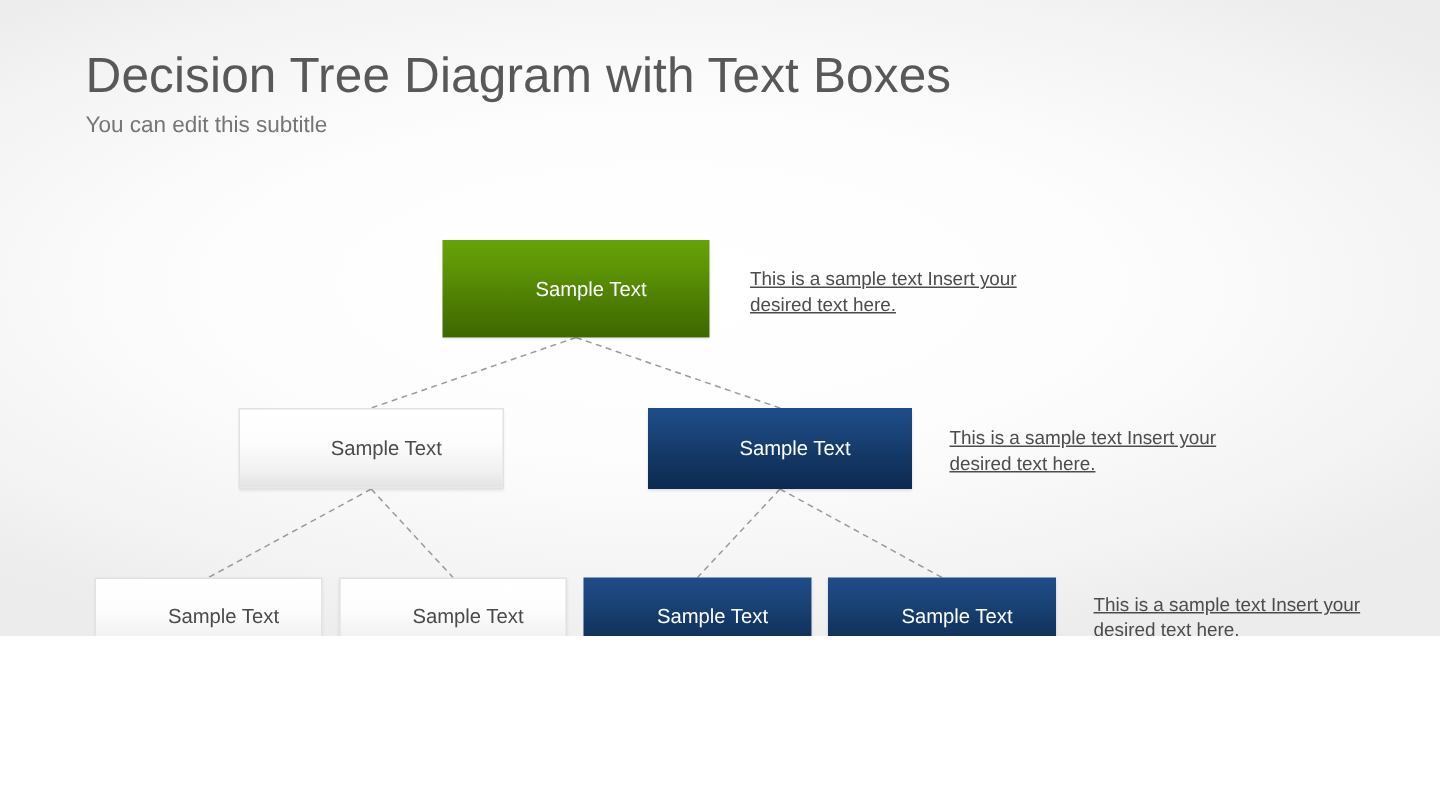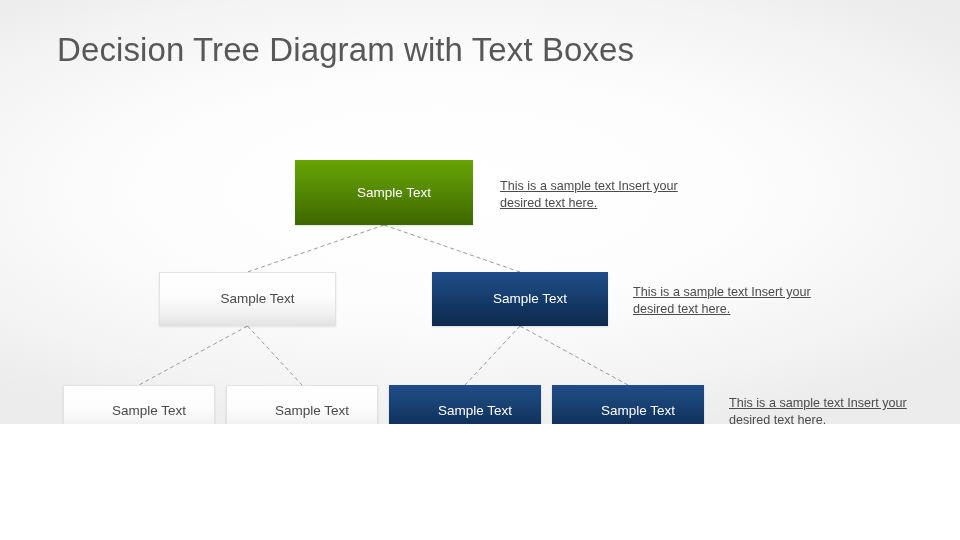--- a/index.html
+++ b/index.html
@@ -99,20 +99,21 @@
     text-decoration: underline;
   }
 </style>
 </head>
 <body>
 
 <div id="slide">
 
   <div id="title-block">
     <div id="page-title">Decision Tree Diagram with Text Boxes</div>
+    <div id="page-subtitle">You can edit this subtitle</div>
   </div>
 
   <svg id="connectors" viewBox="0 0 960 540" width="960" height="540" xmlns="http://www.w3.org/2000/svg">
       <line x1="384" y1="225" x2="247.5" y2="272" stroke="#9a9a9a" stroke-width="1" stroke-dasharray="4 3"></line>
       <line x1="384" y1="225" x2="520" y2="272" stroke="#9a9a9a" stroke-width="1" stroke-dasharray="4 3"></line>
       <line x1="247.5" y1="326" x2="139" y2="385" stroke="#9a9a9a" stroke-width="1" stroke-dasharray="4 3"></line>
       <line x1="247.5" y1="326" x2="302" y2="385" stroke="#9a9a9a" stroke-width="1" stroke-dasharray="4 3"></line>
       <line x1="520" y1="326" x2="465" y2="385" stroke="#9a9a9a" stroke-width="1" stroke-dasharray="4 3"></line>
       <line x1="520" y1="326" x2="628" y2="385" stroke="#9a9a9a" stroke-width="1" stroke-dasharray="4 3"></line>
     </svg>

